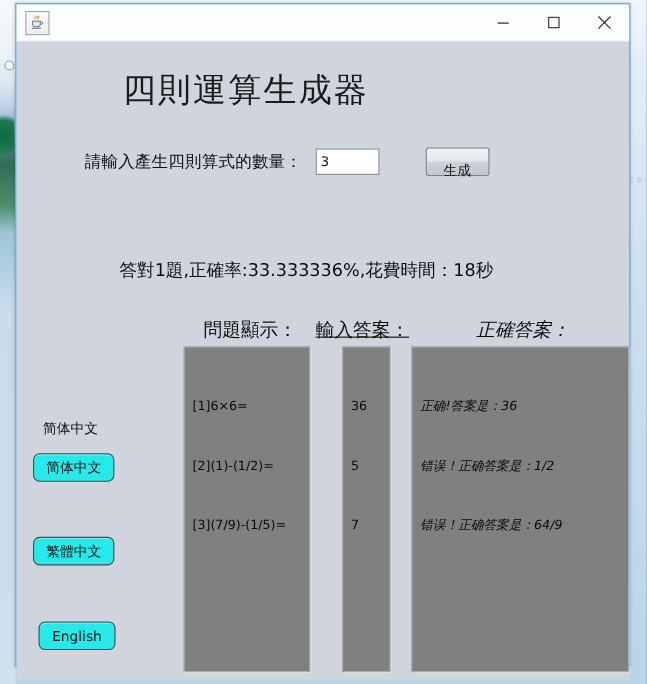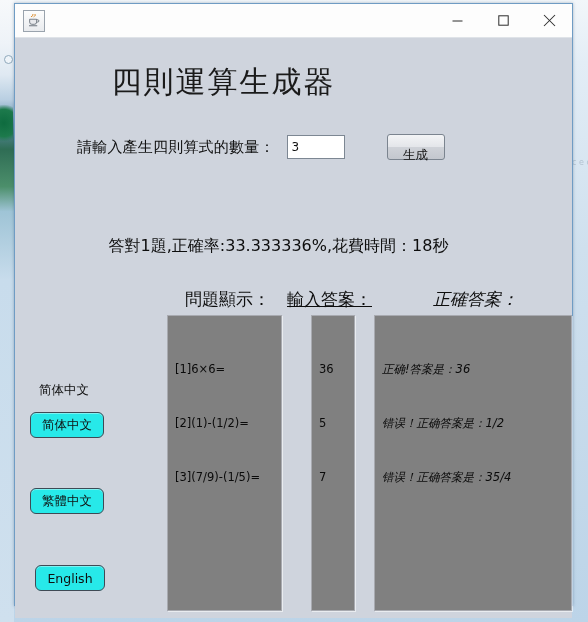--- a/index.html
+++ b/index.html
@@ -300,21 +300,21 @@
 
     <div class="panel" id="panel-answers">
       <span class="panel-line">36</span>
       <span class="panel-line">5</span>
       <span class="panel-line">7</span>
     </div>
 
     <div class="panel" id="panel-correct">
       <span class="panel-line">正确!答案是：36</span>
       <span class="panel-line">错误！正确答案是：1/2</span>
-      <span class="panel-line">错误！正确答案是：35/4</span>
+      <span class="panel-line">错误！正确答案是：64/9</span>
     </div>
 
     <div id="language-label">简体中文</div>
     <button class="lang-button" id="lang-simplified">简体中文</button>
     <button class="lang-button" id="lang-traditional">繁體中文</button>
     <button class="lang-button" id="lang-english">English</button>
 
   </div>
 </div>
 

